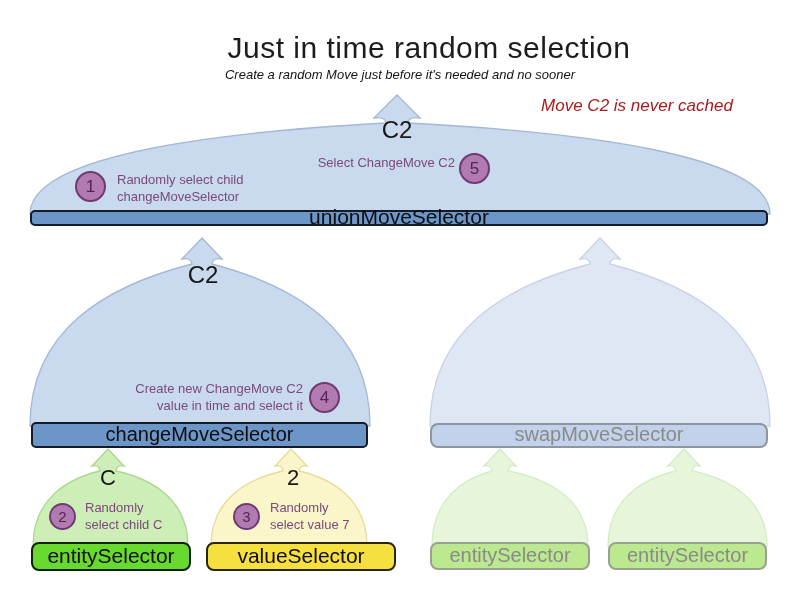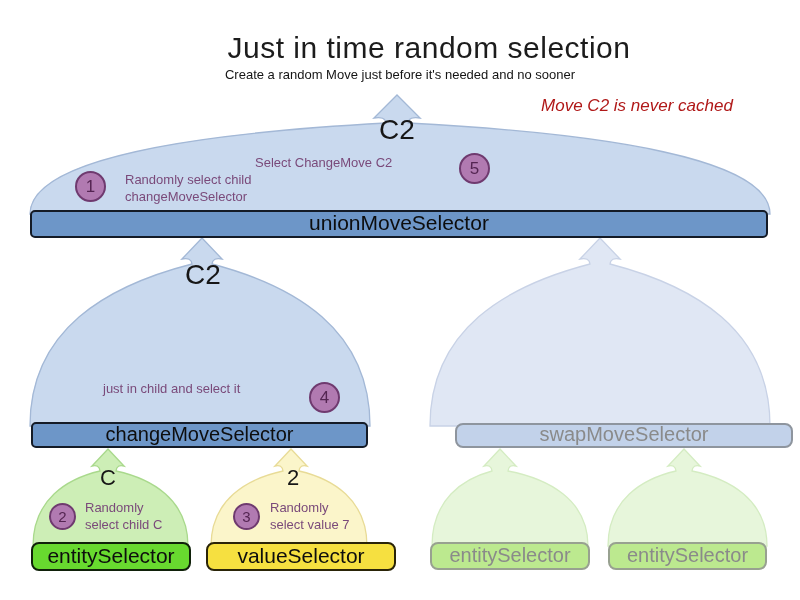--- a/index.html
+++ b/index.html
@@ -3,25 +3,25 @@
 <meta charset="utf-8">
 <style>
   html,body{margin:0;padding:0;background:#fff;}
   .stage{position:relative;width:800px;height:600px;background:#ffffff;overflow:hidden;
          font-family:"Liberation Sans",sans-serif;}
   .stage svg{position:absolute;left:0;top:0;}
 
   .title{position:absolute;top:31px;left:0;width:100%;text-align:center;
          font-size:30px;color:#1c1c1c;letter-spacing:0.5px;padding-left:29px;}
   .subtitle{position:absolute;top:67px;left:0;width:100%;text-align:center;
-         font-size:13px;color:#141414;}
+         font-size:13px;color:#141414;font-style:italic;}
   .note{position:absolute;top:96px;left:487px;width:300px;text-align:center;
          font-size:17px;color:var(--note-red);font-style:italic;}
 
-  .out-label{position:absolute;text-align:center;font-size:28px;color:#161616;line-height:28px;}
+  .out-label{position:absolute;text-align:center;font-size:24px;color:#161616;line-height:28px;}
   .out-sm{font-size:22px;line-height:26px;}
 
   .bar{position:absolute;display:flex;align-items:center;justify-content:center;
        box-sizing:border-box;border-radius:5px;color:#0d0d0d;}
   .bar span{transform:translateY(-1px);}
   .bar-blue{background:var(--bar-blue);border:2px solid #141b27;font-size:20px;}
   .bar-blue.big{font-size:21px;}
   .bar-faded-blue{background:var(--faded-bar-blue);border:2px solid #8e959e;
        font-size:20px;color:var(--faded-text);border-radius:8px;}
   .bar-green{background:var(--bar-green);border:2px solid #10210a;font-size:21px;border-radius:8px;}
@@ -30,21 +30,21 @@
        font-size:20px;color:var(--faded-text);border-radius:8px;}
 
   .badge{position:absolute;border-radius:50%;box-sizing:border-box;
          background:var(--badge-fill);border:2px solid var(--badge-border);
          display:flex;align-items:center;justify-content:center;
          color:var(--badge-number);}
   .badge-lg{width:31px;height:31px;font-size:17px;}
   .badge-sm{width:27px;height:27px;font-size:15px;}
 
   .ann{position:absolute;font-size:13px;line-height:17px;color:var(--annotation-purple);}
-  .ann-r{text-align:left;}
+  .ann-r{text-align:right;}
 
   .dome-blue{fill:var(--dome-blue);stroke:var(--dome-blue-border);stroke-width:1.3;}
   .dome-faded-blue{fill:var(--faded-dome-blue);stroke:var(--faded-dome-blue-border);stroke-width:1.3;}
   .dome-green{fill:var(--dome-green);stroke:var(--dome-green-border);stroke-width:1.3;}
   .dome-yellow{fill:var(--dome-yellow);stroke:var(--dome-yellow-border);stroke-width:1.3;}
   .dome-faded-green{fill:var(--faded-dome-green);stroke:var(--faded-dome-green-border);stroke-width:1.3;}
 </style>
 </head>
 <body>
 
@@ -78,48 +78,49 @@
   <div class="badge badge-sm" style="left:233px;top:503px;">
     <span>3</span>
     </div>
   <div class="badge badge-lg" style="left:309px;top:382px;">
     <span>4</span>
     </div>
   <div class="badge badge-lg" style="left:459px;top:153px;">
     <span>5</span>
     </div>
 
-  <div class="ann" style="left:117px;top:171px;margin-left:8px;">
+  <div class="ann" style="left:117px;top:171px;">
     <div>Randomly select child</div>
     <div>changeMoveSelector</div>
   </div>
   <div class="ann" style="left:85px;top:499px;">
     <div>Randomly</div>
     <div>select child C</div>
   </div>
   <div class="ann" style="left:270px;top:499px;">
     <div>Randomly</div>
     <div>select value 7</div>
   </div>
   <div class="ann ann-r" style="left:103px;top:380px;width:200px;">
-    <div>just in child and select it</div>
+    <div>Create new ChangeMove C2</div>
+    <div>value in time and select it</div>
   </div>
   <div class="ann ann-r" style="left:255px;top:154px;width:200px;">
     <div>Select ChangeMove C2</div>
   </div>
 
-  <div class="bar bar-blue big" style="left:30px;top:210px;width:738px;height:28px;">
+  <div class="bar bar-blue big" style="left:30px;top:210px;width:738px;height:16px;">
     <span>unionMoveSelector</span>
     </div>
 
   <div class="bar bar-blue" style="left:31px;top:422px;width:337px;height:26px;">
     <span>changeMoveSelector</span>
     </div>
 
-  <div class="bar bar-faded-blue" style="left:430px;top:423px;width:338px;height:25px;margin-left:25px;">
+  <div class="bar bar-faded-blue" style="left:430px;top:423px;width:338px;height:25px;">
     <span>swapMoveSelector</span>
     </div>
 
   <div class="bar bar-green" style="left:31px;top:542px;width:160px;height:29px;">
     <span>entitySelector</span>
     </div>
 
   <div class="bar bar-yellow" style="left:206px;top:542px;width:190px;height:29px;">
     <span>valueSelector</span>
     </div>

